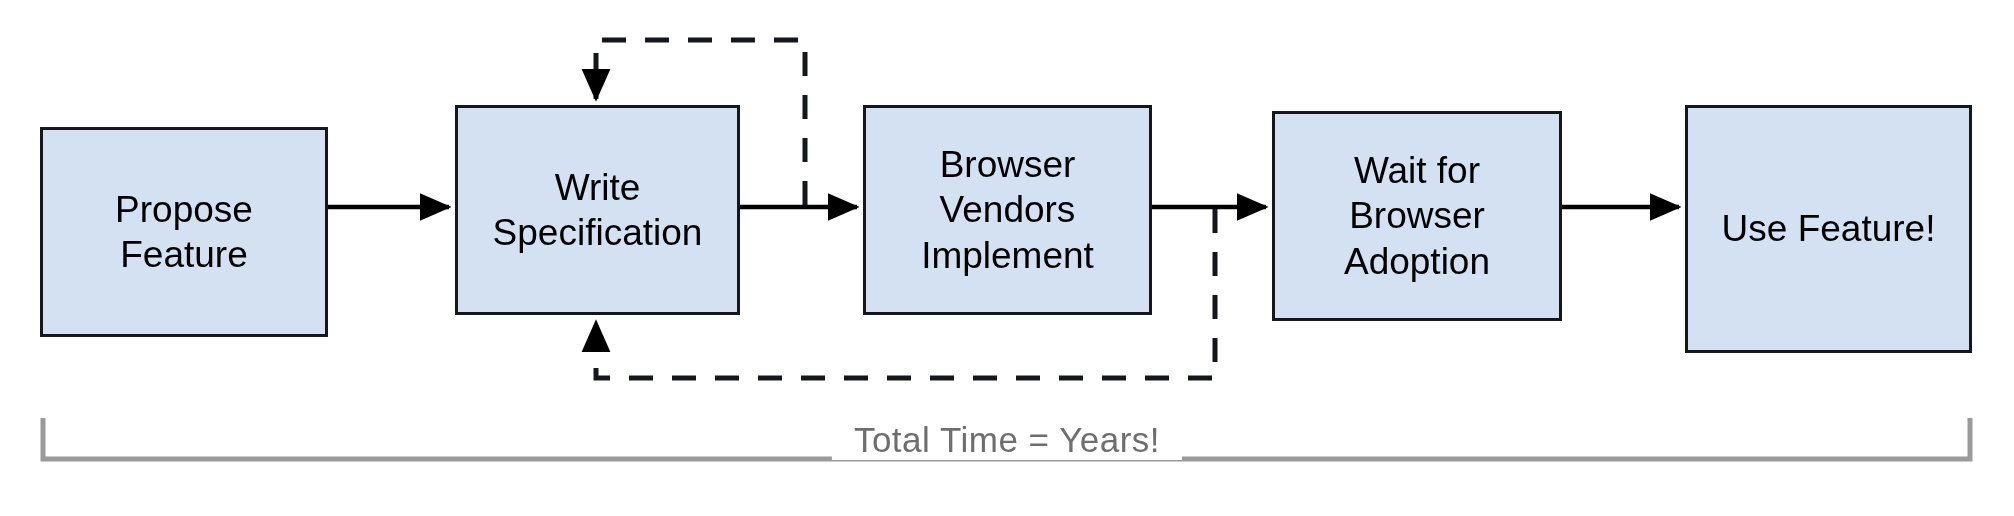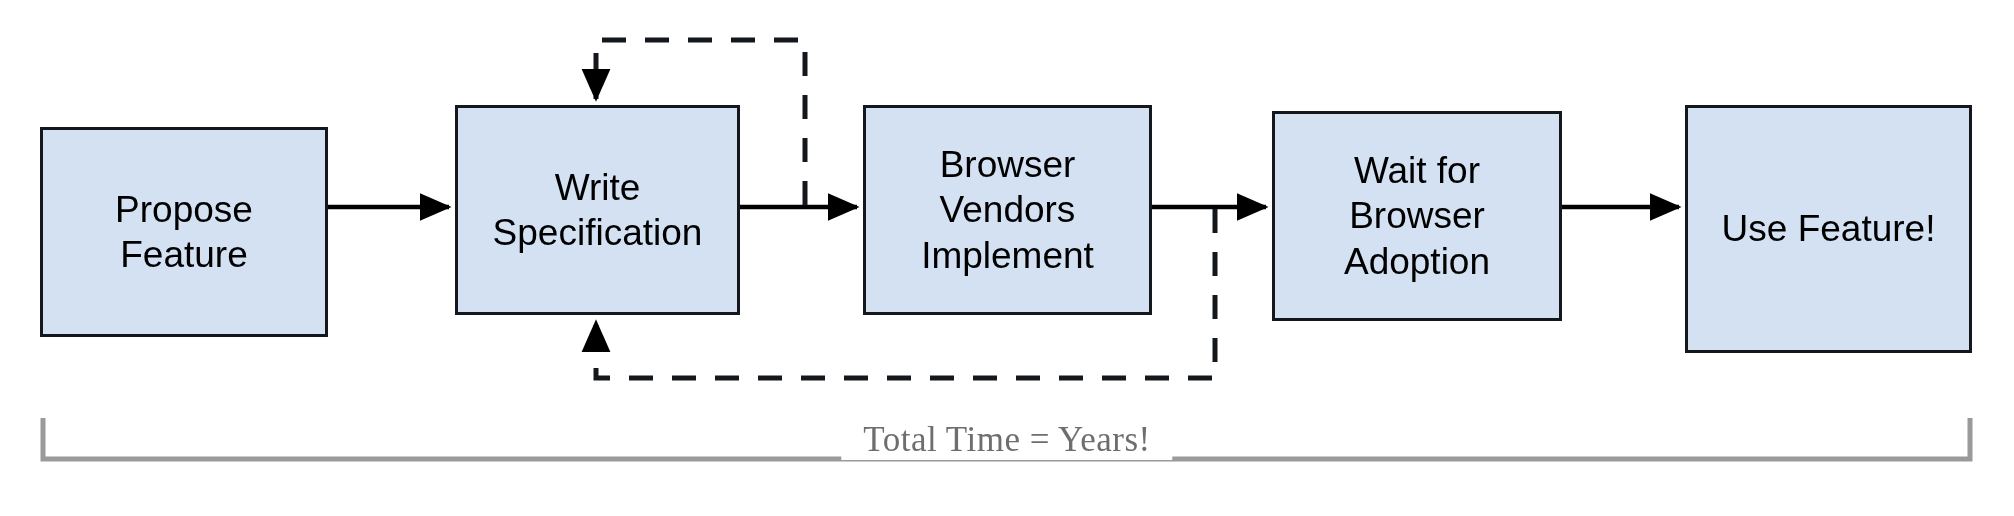--- a/index.html
+++ b/index.html
@@ -38,21 +38,21 @@
   .node-label {
     font-family: "Liberation Sans", sans-serif;
     font-size: 37px;
     line-height: 1.22;
     color: #000000;
     white-space: pre-line;
     padding: 0 6px;
   }
   .bracket-caption {
     position: absolute;
-    font-family: Liberation Serif, serif;
+    font-family: Liberation Sans, sans-serif;
     font-size: 35px;
     color: #6e6e6e;
     background: #ffffff;
     padding: 0 22px;
     white-space: nowrap;
     letter-spacing: 0.5px;
     top: 440px;
     left: 50%;
     transform: translate(-50%, -50%);
     text-align: center;

